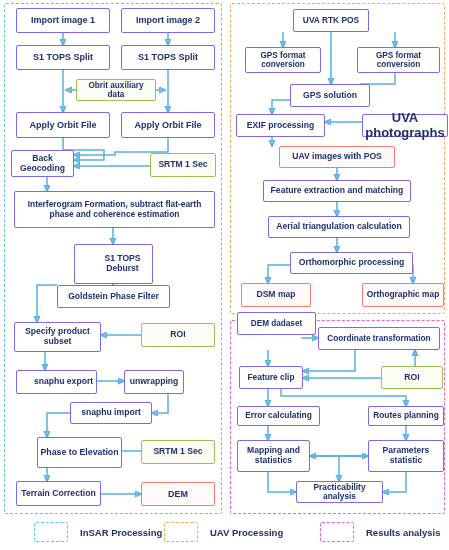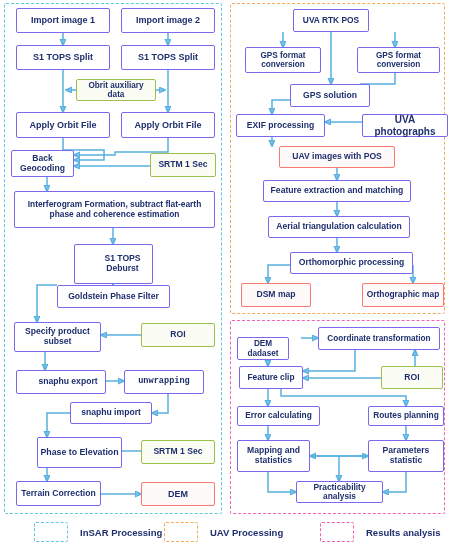--- a/index.html
+++ b/index.html
@@ -176,53 +176,53 @@
 
   <div class="node" style="left:14px; top:191px; width:201px; height:37px; font-size:8.4px; padding:2px 5px;">Interferogram Formation, subtract flat-earth phase and coherence estimation</div>
 
   <div class="node" style="left:74px; top:244px; width:79px; height:40px; font-size:8.6px;padding-left:20px;">S1 TOPS Deburst</div>
 
   <div class="node" style="left:57px; top:285px; width:113px; height:23px; font-size:8.6px;">Goldstein Phase Filter</div>
 
   <div class="node" style="left:14px; top:322px; width:87px; height:30px; font-size:8.6px;">Specify product subset</div>
   <div class="node green" style="left:141px; top:323px; width:74px; height:24px; font-size:8.6px;">ROI</div>
 
-  <div class="node" style="left:16px; top:370px; width:90px; height:24px; font-size:8.6px;padding-left:16px;">snaphu export</div>
-  <div class="node" style="left:124px; top:370px; width:80px; height:24px; font-size:8.6px;font-family:Liberation Mono, monospace;">unwrapping</div>
+  <div class="node" style="left:16px; top:370px; width:81px; height:24px; font-size:8.6px;padding-left:16px;">snaphu export</div>
+  <div class="node" style="left:124px; top:370px; width:60px; height:24px; font-size:8.6px;">unwrapping</div>
 
   <div class="node" style="left:70px; top:402px; width:82px; height:22px; font-size:8.6px;">snaphu import</div>
 
   <div class="node" style="left:16px; top:437px; width:85px; height:31px; font-size:8.8px;margin-left:21px;">Phase to Elevation</div>
   <div class="node green" style="left:141px; top:440px; width:74px; height:24px; font-size:8.6px;">SRTM 1 Sec</div>
 
   <div class="node" style="left:16px; top:481px; width:85px; height:25px; font-size:8.6px;">Terrain Correction</div>
   <div class="node red" style="left:141px; top:482px; width:74px; height:24px; font-size:9px;">DEM</div>
 
   <div class="node" style="left:245px; top:9px; width:76px; height:23px; font-size:8.4px;margin-left:48px;">UVA RTK POS</div>
 
   <div class="node" style="left:245px; top:47px; width:76px; height:26px; font-size:8.2px;">GPS format conversion</div>
   <div class="node" style="left:357px; top:47px; width:83px; height:26px; font-size:8.2px;">GPS format conversion</div>
 
   <div class="node" style="left:290px; top:84px; width:80px; height:23px; font-size:8.6px;">GPS solution</div>
 
   <div class="node" style="left:236px; top:114px; width:89px; height:23px; font-size:8.6px;">EXIF processing</div>
-  <div class="node" style="left:362px; top:114px; width:86px; height:23px; font-size:10px;">UVA photographs</div>
+  <div class="node" style="left:362px; top:114px; width:86px; height:23px; font-size:13px;">UVA photographs</div>
 
   <div class="node red" style="left:279px; top:146px; width:116px; height:22px; font-size:8.6px;">UAV images with POS</div>
 
   <div class="node" style="left:263px; top:180px; width:148px; height:22px; font-size:8.6px;">Feature extraction and matching</div>
 
   <div class="node" style="left:268px; top:216px; width:142px; height:22px; font-size:8.6px;">Aerial triangulation calculation</div>
 
   <div class="node" style="left:290px; top:252px; width:123px; height:22px; font-size:8.6px;">Orthomorphic processing</div>
 
   <div class="node red" style="left:241px; top:283px; width:70px; height:24px; font-size:8.6px;">DSM map</div>
   <div class="node red" style="left:362px; top:283px; width:82px; height:24px; font-size:8.4px;">Orthographic map</div>
 
-  <div class="node" style="left:237px; top:337px; width:52px; height:23px; font-size:8.2px;">DEM dadaset</div>
+  <div class="node" style="left:237px; top:312px; width:79px; height:23px; font-size:8.2px;">DEM dadaset</div>
   <div class="node" style="left:318px; top:327px; width:122px; height:23px; font-size:8.2px;">Coordinate transformation</div>
 
   <div class="node" style="left:239px; top:366px; width:64px; height:23px; font-size:8.4px;">Feature clip</div>
   <div class="node green" style="left:381px; top:366px; width:62px; height:23px; font-size:8.6px;">ROI</div>
 
   <div class="node" style="left:237px; top:406px; width:83px; height:20px; font-size:8.4px;">Error calculating</div>
   <div class="node" style="left:368px; top:406px; width:76px; height:20px; font-size:8.4px;">Routes planning</div>
 
   <div class="node" style="left:237px; top:440px; width:73px; height:32px; font-size:8.6px;">Mapping and statistics</div>
   <div class="node" style="left:368px; top:440px; width:76px; height:32px; font-size:8.6px;">Parameters statistic</div>

